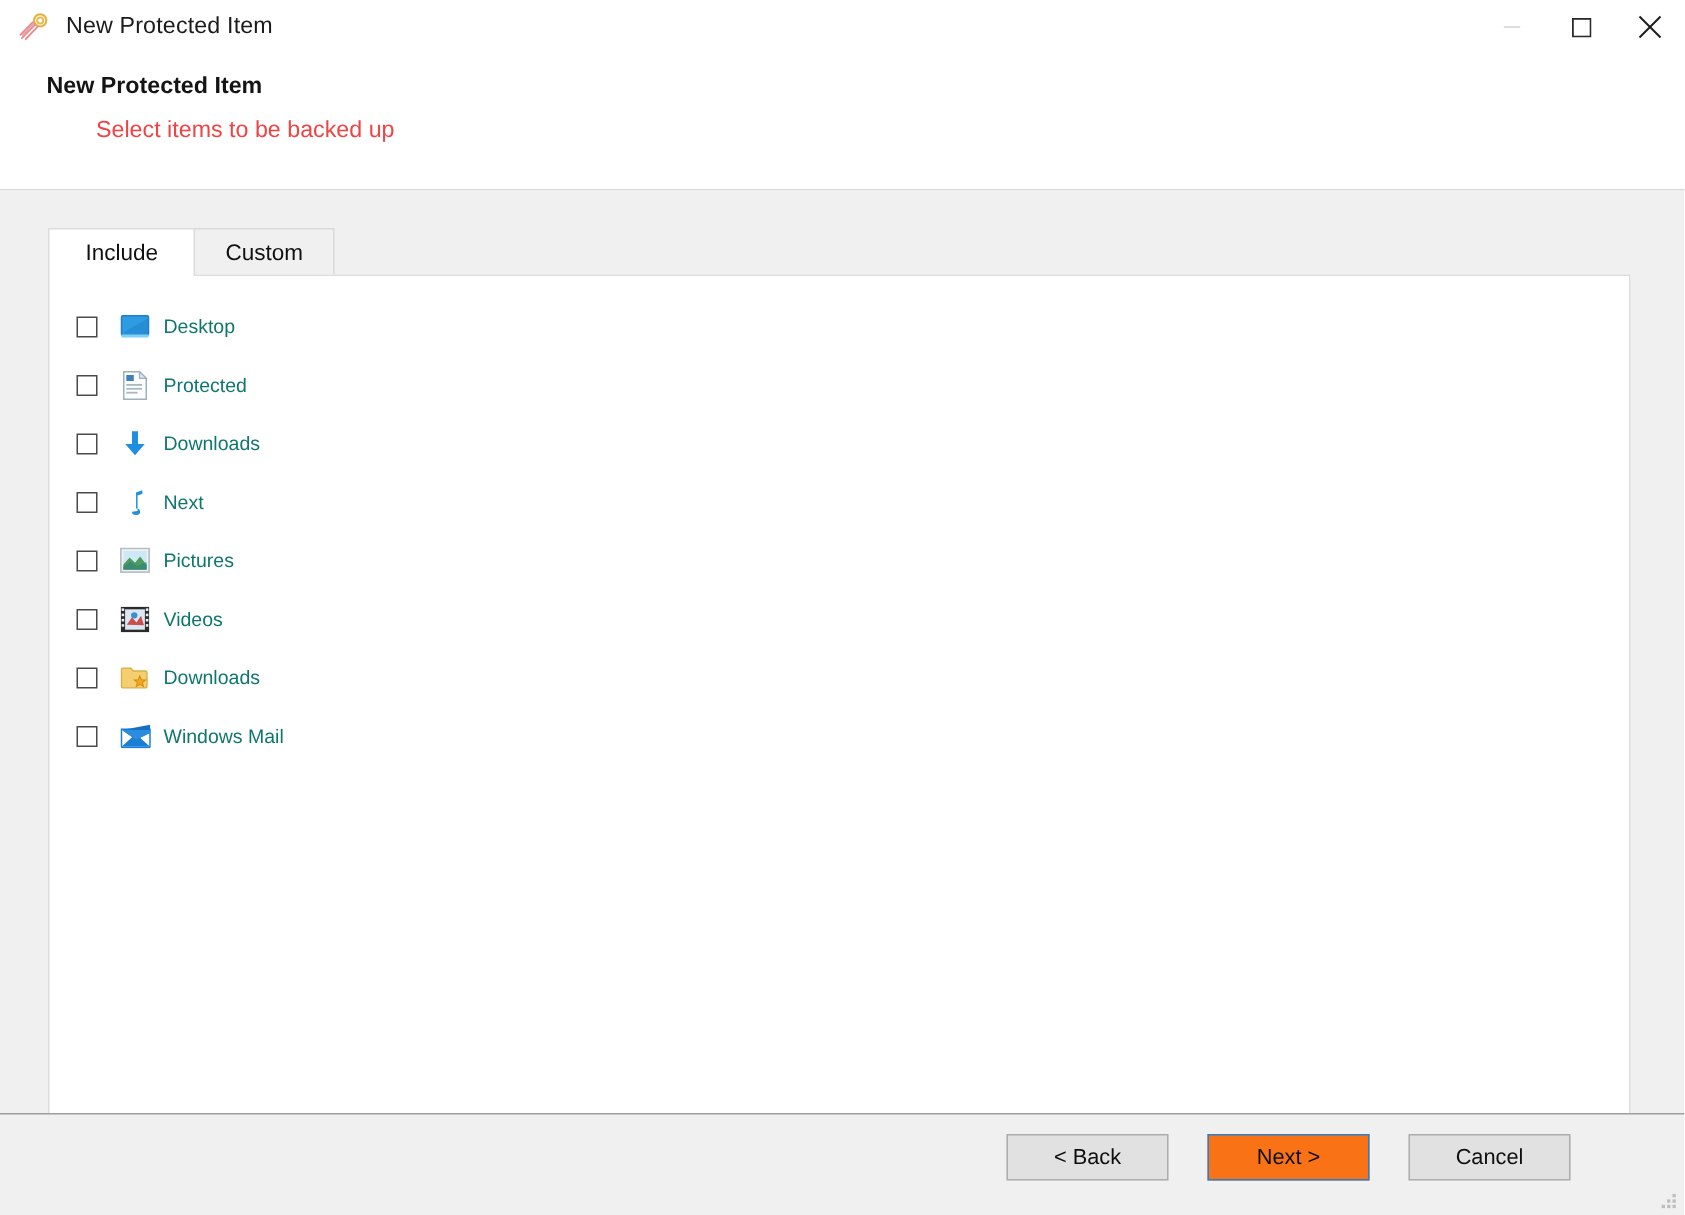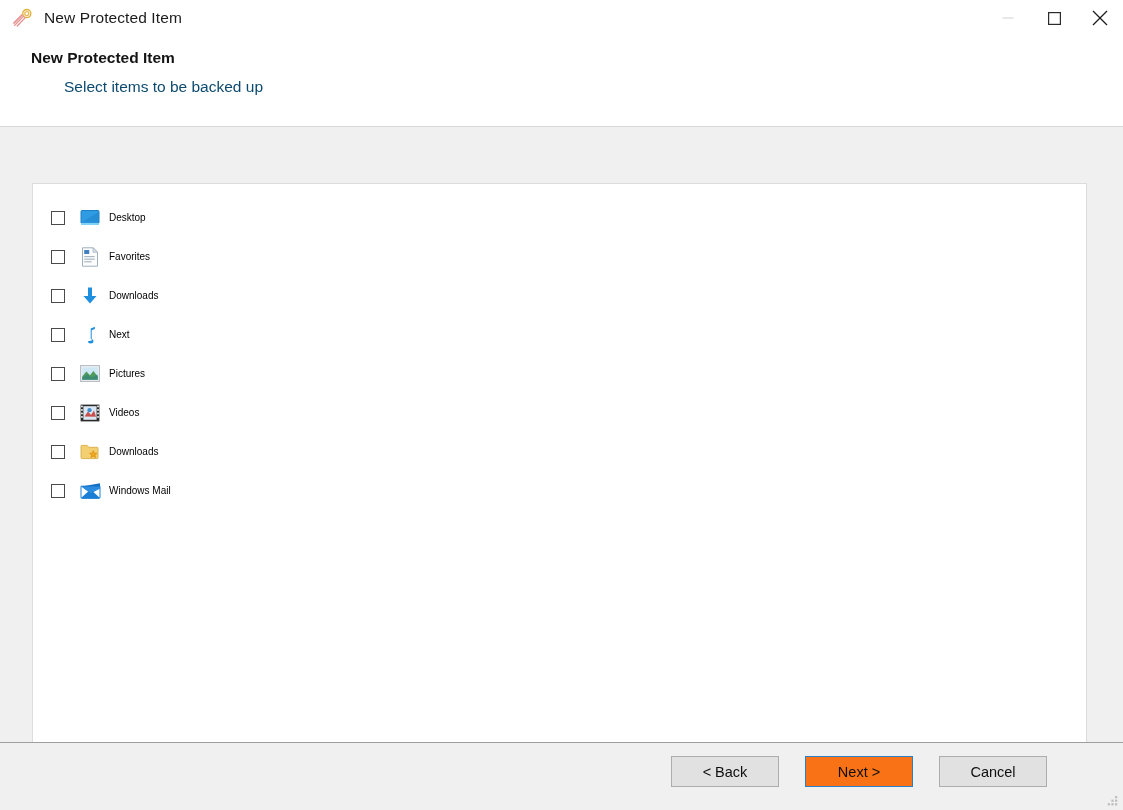--- a/index.html
+++ b/index.html
@@ -69,21 +69,21 @@
   }
   .header-title {
     font-size: 15.5px;
     font-weight: bold;
     color: #141414;
     padding-left: 31px;
     line-height: 20px;
   }
   .header-sub {
     font-size: 15.5px;
-    color: #0c4a6e;
+    color: #ef4444;
     padding-left: 64px;
     padding-top: 9px;
     line-height: 20px;
   }
   .header-rule {
     height: 1px;
     background: #d8d8d8;
     width: 100%;
   }
 
@@ -165,22 +165,22 @@
     width: 22px;
     height: 22px;
     flex: 0 0 auto;
     margin-right: 8px;
     display: flex;
     align-items: center;
     justify-content: center;
   }
   .item-icon svg { display: block; }
   .item-label {
-    font-size: 10px;
-    color: #000000;
+    font-size: 13px;
+    color: #0f766e;
     line-height: 20px;
   }
 
   
   .footer {
     background: #f0f0f0;
     height: 68px;
     border-top: 1px solid #9e9e9e;
     box-sizing: border-box;
     position: relative;
@@ -264,20 +264,28 @@
 </div>
 
 <div class="header">
   <div class="header-title">New Protected Item</div>
   <div class="header-sub">Select items to be backed up</div>
 </div>
 <div class="header-rule"></div>
 
 <div class="body-area">
 
+  <div class="tabstrip">
+    <div class="tab active">
+      <span>Include</span>
+    </div>
+    <div class="tab">
+      <span>Custom</span>
+    </div>
+  </div>
 
   <div class="panel">
     <ul class="item-list">
 
       <li class="item-row">
         <span class="cb"></span>
         <span class="item-icon">
           <svg width="20" height="18" viewBox="0 0 20 18">
             <rect x="1" y="1.5" width="18" height="13" rx="1" fill="#2f9be3" stroke="#1f7fc4" stroke-width="1"></rect>
             <path d="M1.6 13.2 L18.4 3.2 L18.4 13.6 Z" fill="#1a7ec0" opacity="0.45"></path>
@@ -292,21 +300,21 @@
         <span class="item-icon">
           <svg width="18" height="20" viewBox="0 0 18 20">
             <path d="M1.5 0.8 H12 L16.5 5.2 V19.2 H1.5 Z" fill="#fdfdfd" stroke="#9fb0bd" stroke-width="1"></path>
             <path d="M12 0.8 L16.5 5.2 H12 Z" fill="#dfe7ee" stroke="#9fb0bd" stroke-width="0.8"></path>
             <rect x="3.2" y="3" width="5" height="4" fill="#3f7fbf"></rect>
             <rect x="3.2" y="9" width="10.5" height="1.2" fill="#aab8c4"></rect>
             <rect x="3.2" y="11.6" width="10.5" height="1.2" fill="#aab8c4"></rect>
             <rect x="3.2" y="14.2" width="7.5" height="1.2" fill="#aab8c4"></rect>
           </svg>
         </span>
-        <span class="item-label">Favorites</span>
+        <span class="item-label">Protected</span>
       </li>
 
       <li class="item-row">
         <span class="cb"></span>
         <span class="item-icon">
           <svg width="18" height="20" viewBox="0 0 18 20">
             <path d="M7 1.5 H11 V10 H15.5 L9 17.5 L2.5 10 H7 Z" fill="#1f8fe0"></path>
           </svg>
         </span>
         <span class="item-label">Downloads</span>

